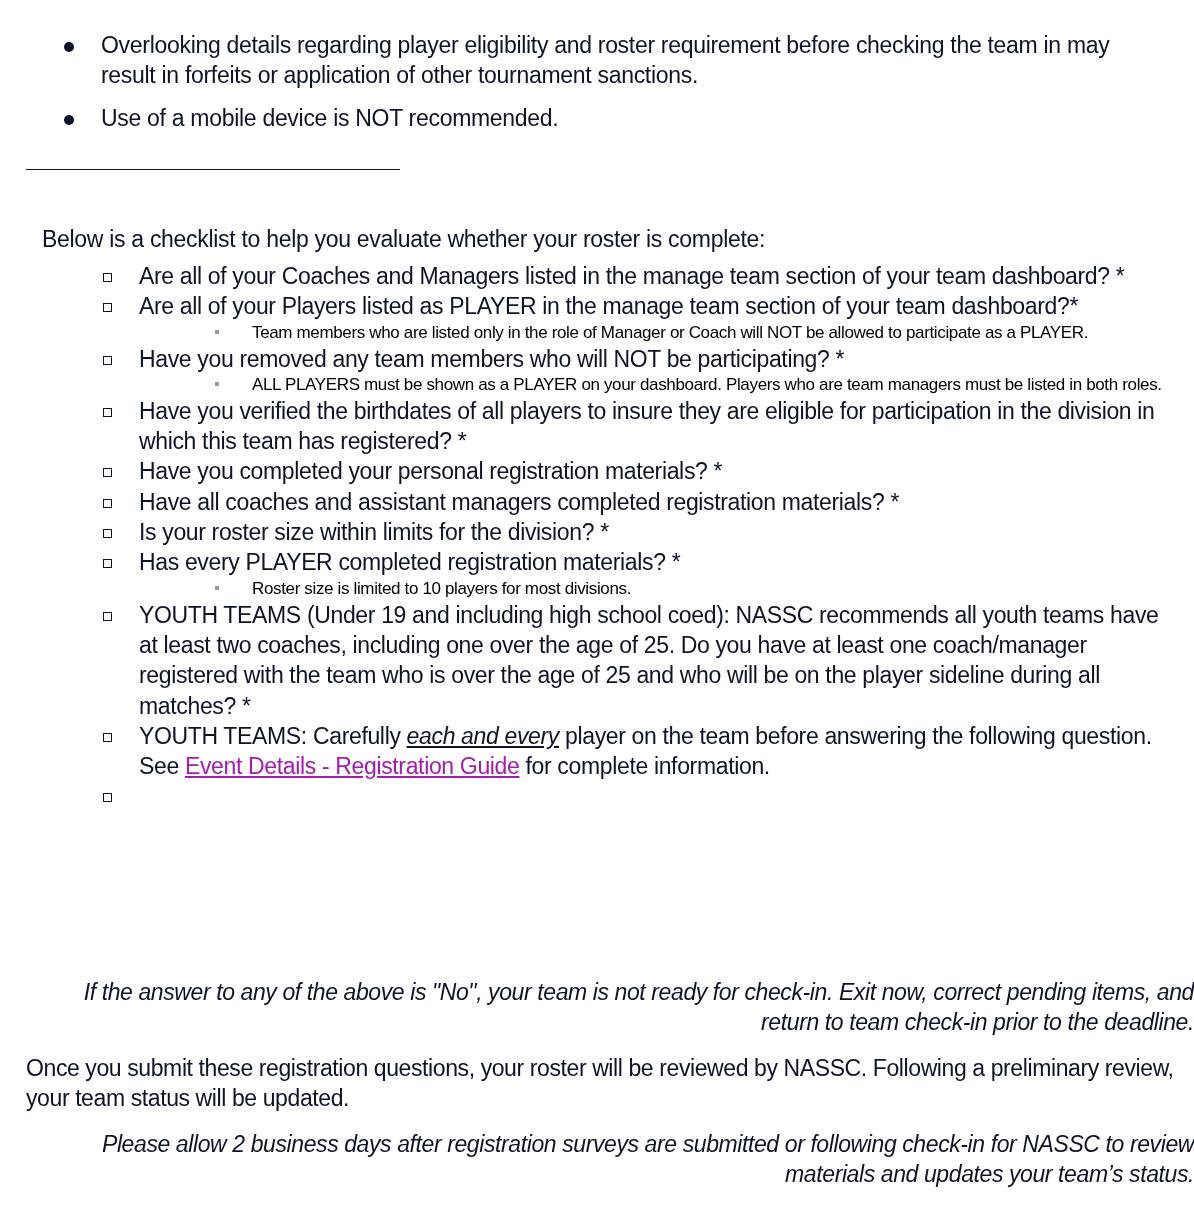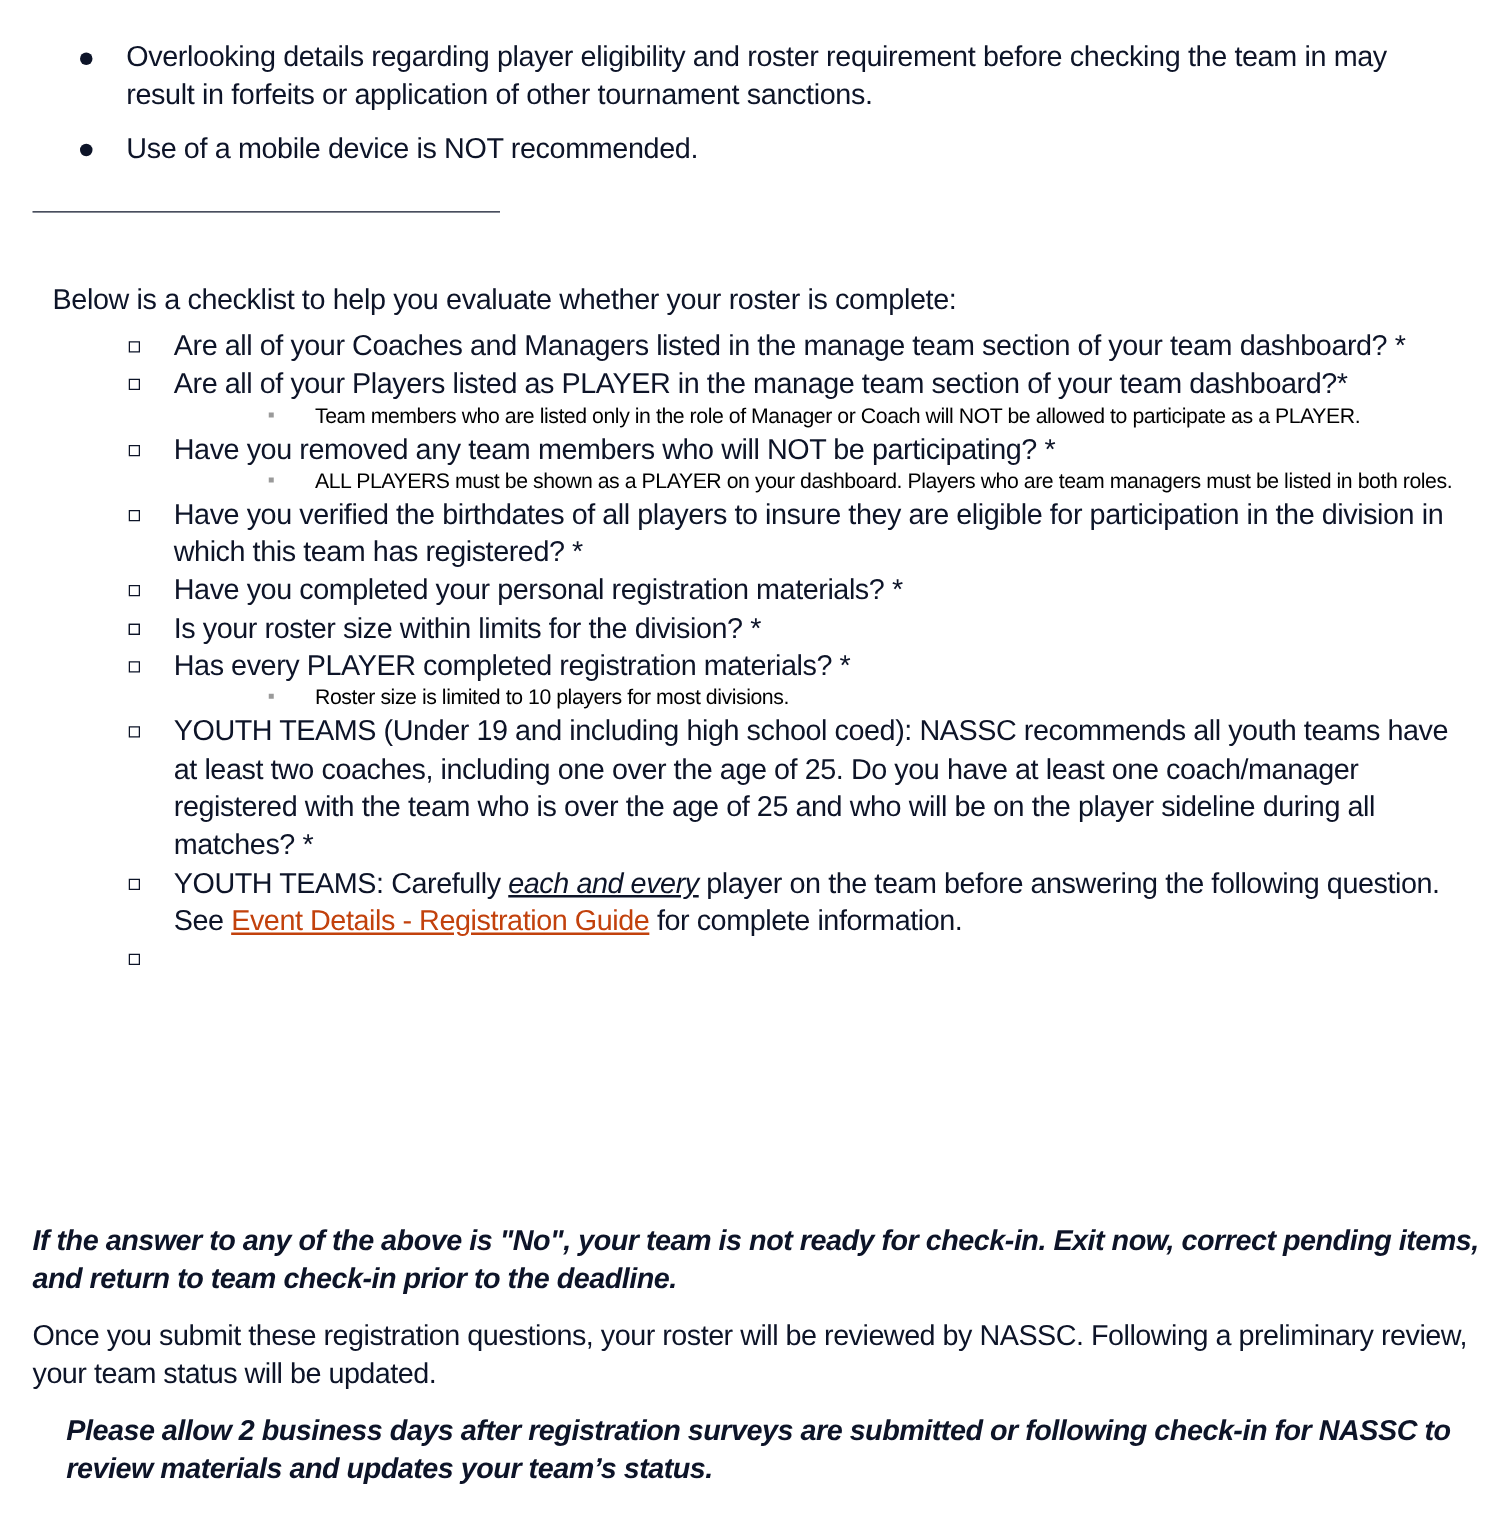--- a/index.html
+++ b/index.html
@@ -15,23 +15,23 @@
   .bullets li .dot { position: absolute; left: 64px; top: 12px; width: 10px; height: 10px; border-radius: 50%; background: #0d1428; }
   .bullets li + li { margin-top: 13px; }
   .rule { position: absolute; left: 26px; top: 169px; width: 374px; height: 0; border-top: 1.5px solid #0d1428; }
   .intro { position: absolute; left: 26px; top: 208px; font-size: 23px; line-height: 30px; letter-spacing: -0.3px; margin: 16px; text-align: center; }
   .checklist { position: absolute; left: 0; top: 261px; width: 1194px; margin: 0; padding: 0; list-style: none; }
   .check { position: relative; padding-left: 139px; padding-right: 30px; font-size: 23px; line-height: 30.3px; letter-spacing: -0.35px; }
   .check .box { position: absolute; left: 103px; top: 12px; width: 9px; height: 9px; border: 1.2px solid #0d1428; box-sizing: border-box; }
   .sub { position: relative; padding-left: 252px; padding-right: 30px; font-size: 17px; line-height: 22px; color: #000000; letter-spacing: -0.35px; }
   .sub .sq { position: absolute; left: 215px; top: 8px; width: 4px; height: 4px; background: #9a9a9a; }
   .ui { font-style: italic; text-decoration: underline; }
-  a.link { color: #c2410c; text-decoration: underline; }
+  a.link { color: #a21caf; text-decoration: underline; }
   .note { position: absolute; left: 26px; margin: 0; font-size: 23px; line-height: 30px; letter-spacing: -0.4px; }
-  .bi { font-weight: bold; font-style: italic; }
+  .bi { font-weight: normal; font-style: italic; text-align: right; }
 </style>
 </head>
 <body>
 
 <div class="page">
 
   <ul class="bullets">
     <li><span class="dot"></span><span>Overlooking details regarding player eligibility and roster requirement before checking the team in may result in forfeits or application of other tournament sanctions.</span></li>
     <li><span class="dot"></span><span>Use of a mobile device is NOT recommended.</span></li>
   </ul>
@@ -45,21 +45,21 @@
 
     <li class="check"><span class="box"></span><span>Are all of your Players listed as PLAYER in the manage team section of your team dashboard?*</span></li>
     <li class="sub"><span class="sq"></span><span>Team members who are listed only in the role of Manager or Coach will NOT be allowed to participate as a PLAYER.</span></li>
 
     <li class="check"><span class="box"></span><span>Have you removed any team members who will NOT be participating? *</span></li>
     <li class="sub"><span class="sq"></span><span>ALL PLAYERS must be shown as a PLAYER on your dashboard. Players who are team managers must be listed in both roles.</span></li>
 
     <li class="check"><span class="box"></span><span>Have you verified the birthdates of all players to insure they are eligible for participation in the division in which this team has registered? *</span></li>
 
     <li class="check"><span class="box"></span><span>Have you completed your personal registration materials? *</span></li>
-    <li class="check"><span class="box"></span></li>
+    <li class="check"><span class="box"></span><span>Have all coaches and assistant managers completed registration materials? *</span></li>
     <li class="check"><span class="box"></span><span>Is your roster size within limits for the division? *</span></li>
 
     <li class="check"><span class="box"></span><span>Has every PLAYER completed registration materials? *</span></li>
     <li class="sub"><span class="sq"></span><span>Roster size is limited to 10 players for most divisions.</span></li>
 
     <li class="check"><span class="box"></span><span>YOUTH TEAMS (Under 19 and including high school coed): NASSC recommends all youth teams have at least two coaches, including one over the age of 25. Do you have at least one coach/manager registered with the team who is over the age of 25 and who will be on the player sideline during all matches? *</span></li>
 
     <li class="check"><span class="box"></span><span>YOUTH TEAMS: Carefully </span><span class="ui">each and every</span><span> player on the team before answering the following question. See </span><a class="link" href="#">Event Details - Registration Guide</a><span> for complete information.</span></li>
 
     <li class="check"><span class="box"></span></li>

